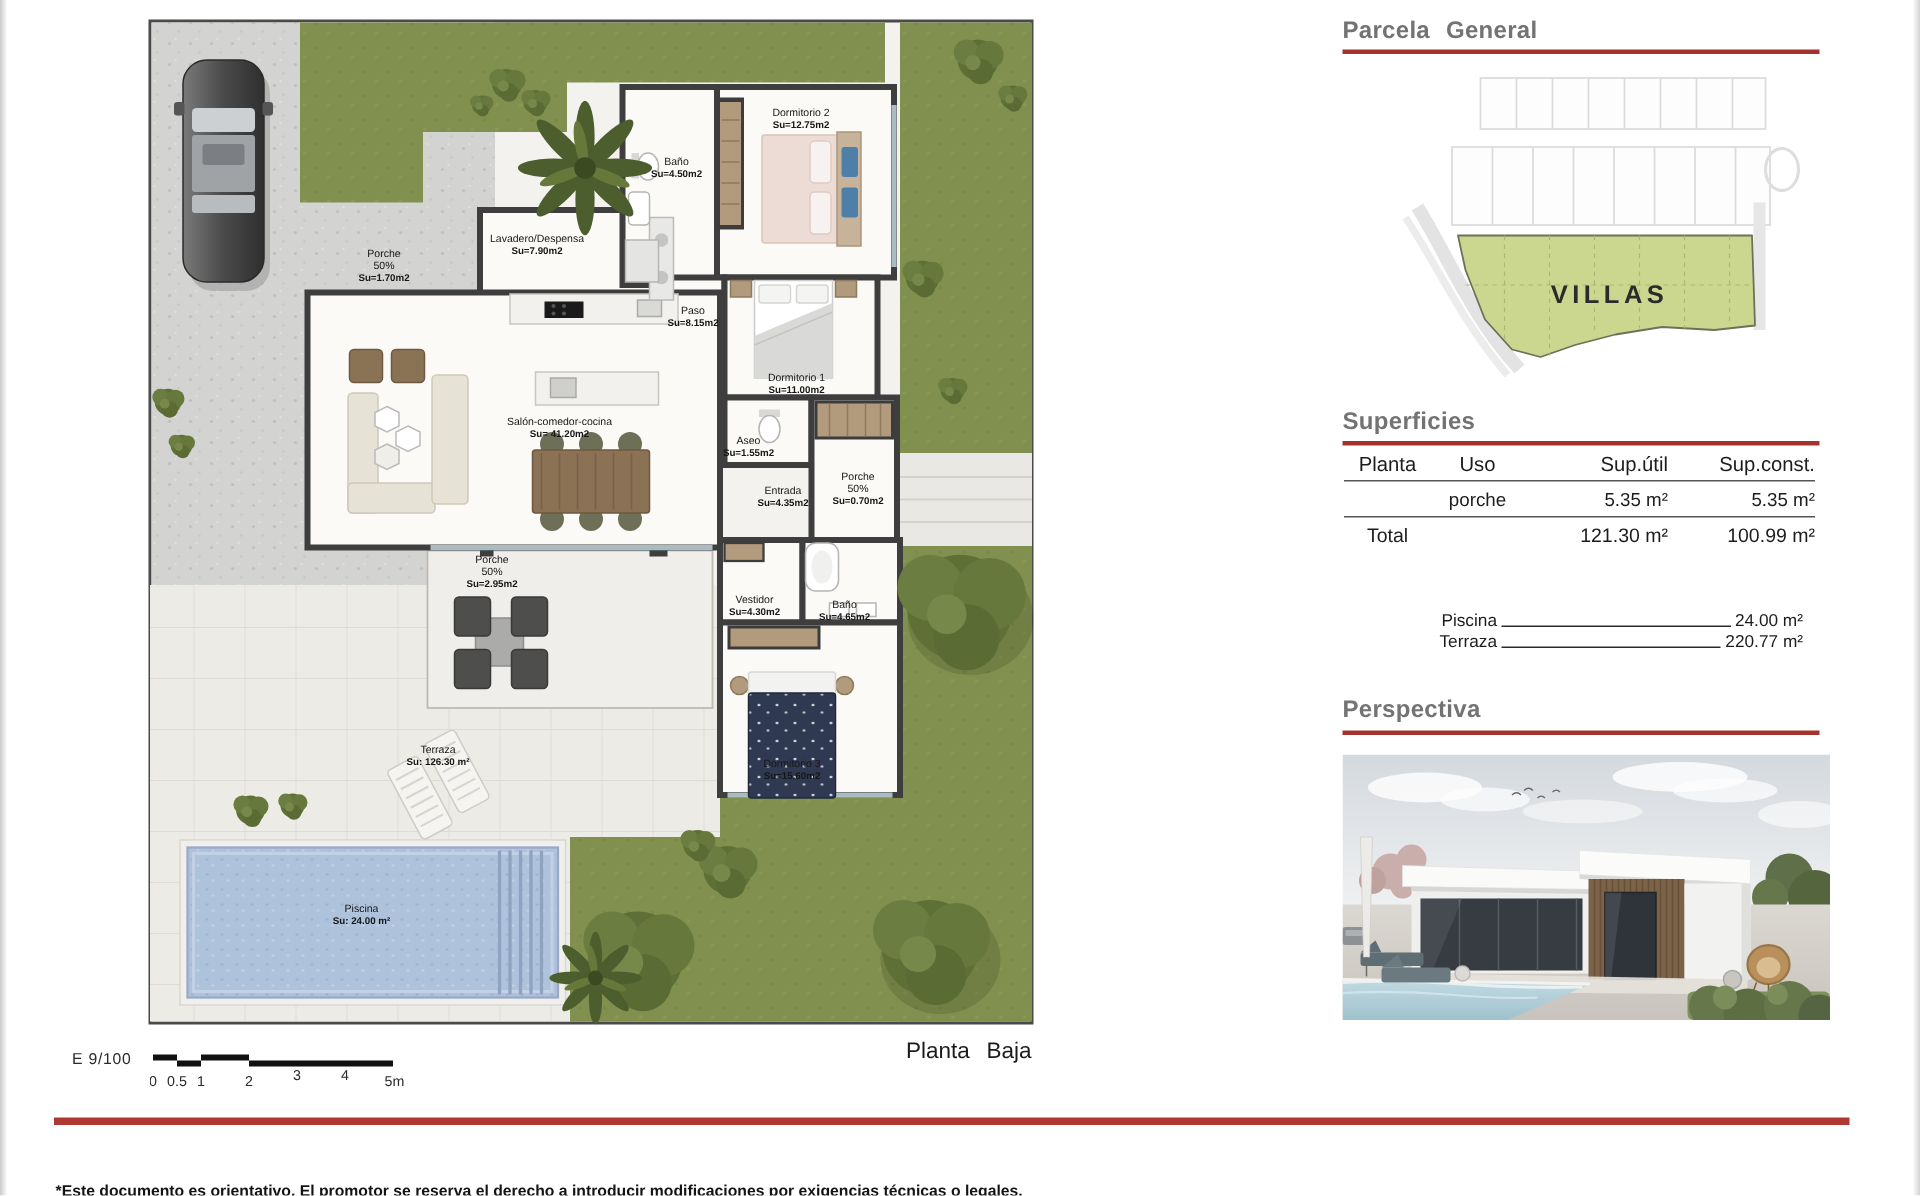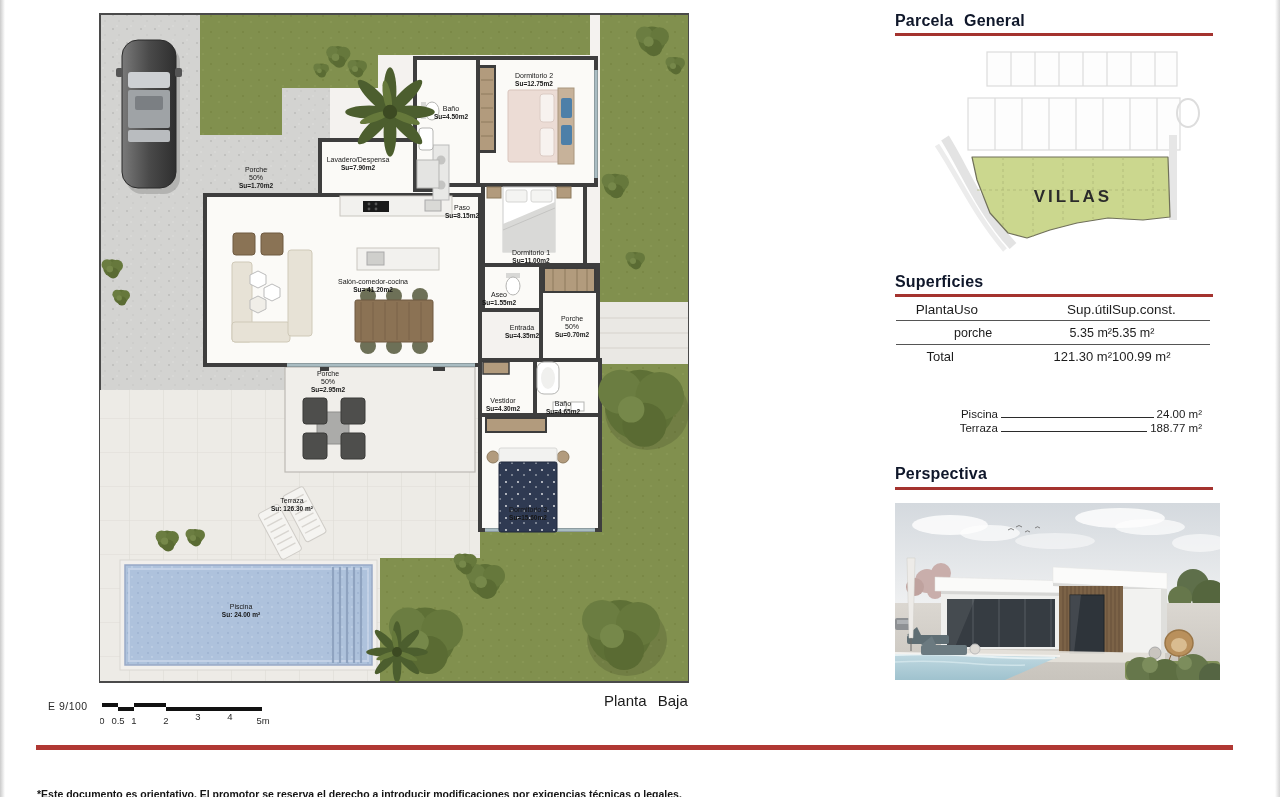--- a/index.html
+++ b/index.html
@@ -15,27 +15,27 @@
   .room-label{position:absolute;transform:translate(-50%,-50%);text-align:center;
               line-height:1.15;white-space:nowrap;color:#161616}
   .rname{font-size:7px;font-weight:400}
   .rarea{font-size:6.5px;font-weight:700}
 
   #plan-title{position:absolute;left:604px;top:692px;font-size:15px;word-spacing:7px;color:#1b1b1b}
   #scale-label{position:absolute;left:48px;top:700px;font-size:10.5px;letter-spacing:.5px;color:#2a2a2a}
   #scalebar{position:absolute;left:100px;top:701px}
 
   
-  .section-title{position:absolute;font-size:16px;font-weight:600;color:#0f172a;word-spacing:6px;letter-spacing:.2px}
+  .section-title{position:absolute;font-size:16px;font-weight:600;color:#737373;word-spacing:6px;letter-spacing:.2px}
   .rule{position:absolute;width:318px;height:3px;background:#A4332F}
 
   .sup-table{position:absolute;left:896px;top:303px;width:314px;font-size:12.5px;color:#1c1c1c}
   .sup-row{display:grid;grid-template-columns:58px 62px 96px 98px;line-height:14px;margin-bottom:1px}
   .sup-head{font-size:13.5px;margin-bottom:3px}
-  .c1{text-align:right}.c2{text-align:left}.c3{text-align:right}.c4{text-align:left}
+  .c1{text-align:center}.c2{text-align:center}.c3{text-align:right}.c4{text-align:right}
   .hline{height:1px;background:#555;margin:2px 0 5px 0}
   .hline2{height:1px;background:#555;margin:4px 0 5px 0}
   .total-row{font-size:13px}
 
   .extras{position:absolute;left:952px;top:407px;width:250px;font-size:11.5px;color:#1c1c1c}
   .x-row{display:flex;align-items:flex-end;height:13px;margin-bottom:1px}
   .x-label{width:46px;text-align:right;flex:none}
   .x-fill{flex:1;border-bottom:1.2px solid #2b2b2b;margin:0 3px 2px 3px}
   .x-val{flex:none}
 
@@ -429,21 +429,21 @@
 
 <div class="extras">
   <div class="x-row">
     <span class="x-label">Piscina</span>
     <span class="x-fill"></span>
     <span class="x-val">24.00 m²</span>
   </div>
   <div class="x-row">
     <span class="x-label">Terraza</span>
     <span class="x-fill"></span>
-    <span class="x-val">188.77 m²</span>
+    <span class="x-val">220.77 m²</span>
   </div>
 </div>
 
 <div class="section-title" style="left:895px;top:465px">Perspectiva</div>
 <div class="rule" style="left:895px;top:487px"></div>
 
 <svg class="abs" style="left:895px;top:503px" width="325" height="177" viewBox="0 0 325 177">
   <defs>
     <linearGradient id="skyG" x1="0" y1="0" x2="0" y2="1">
       <stop offset="0" stop-color="#D4D9DE"></stop>

